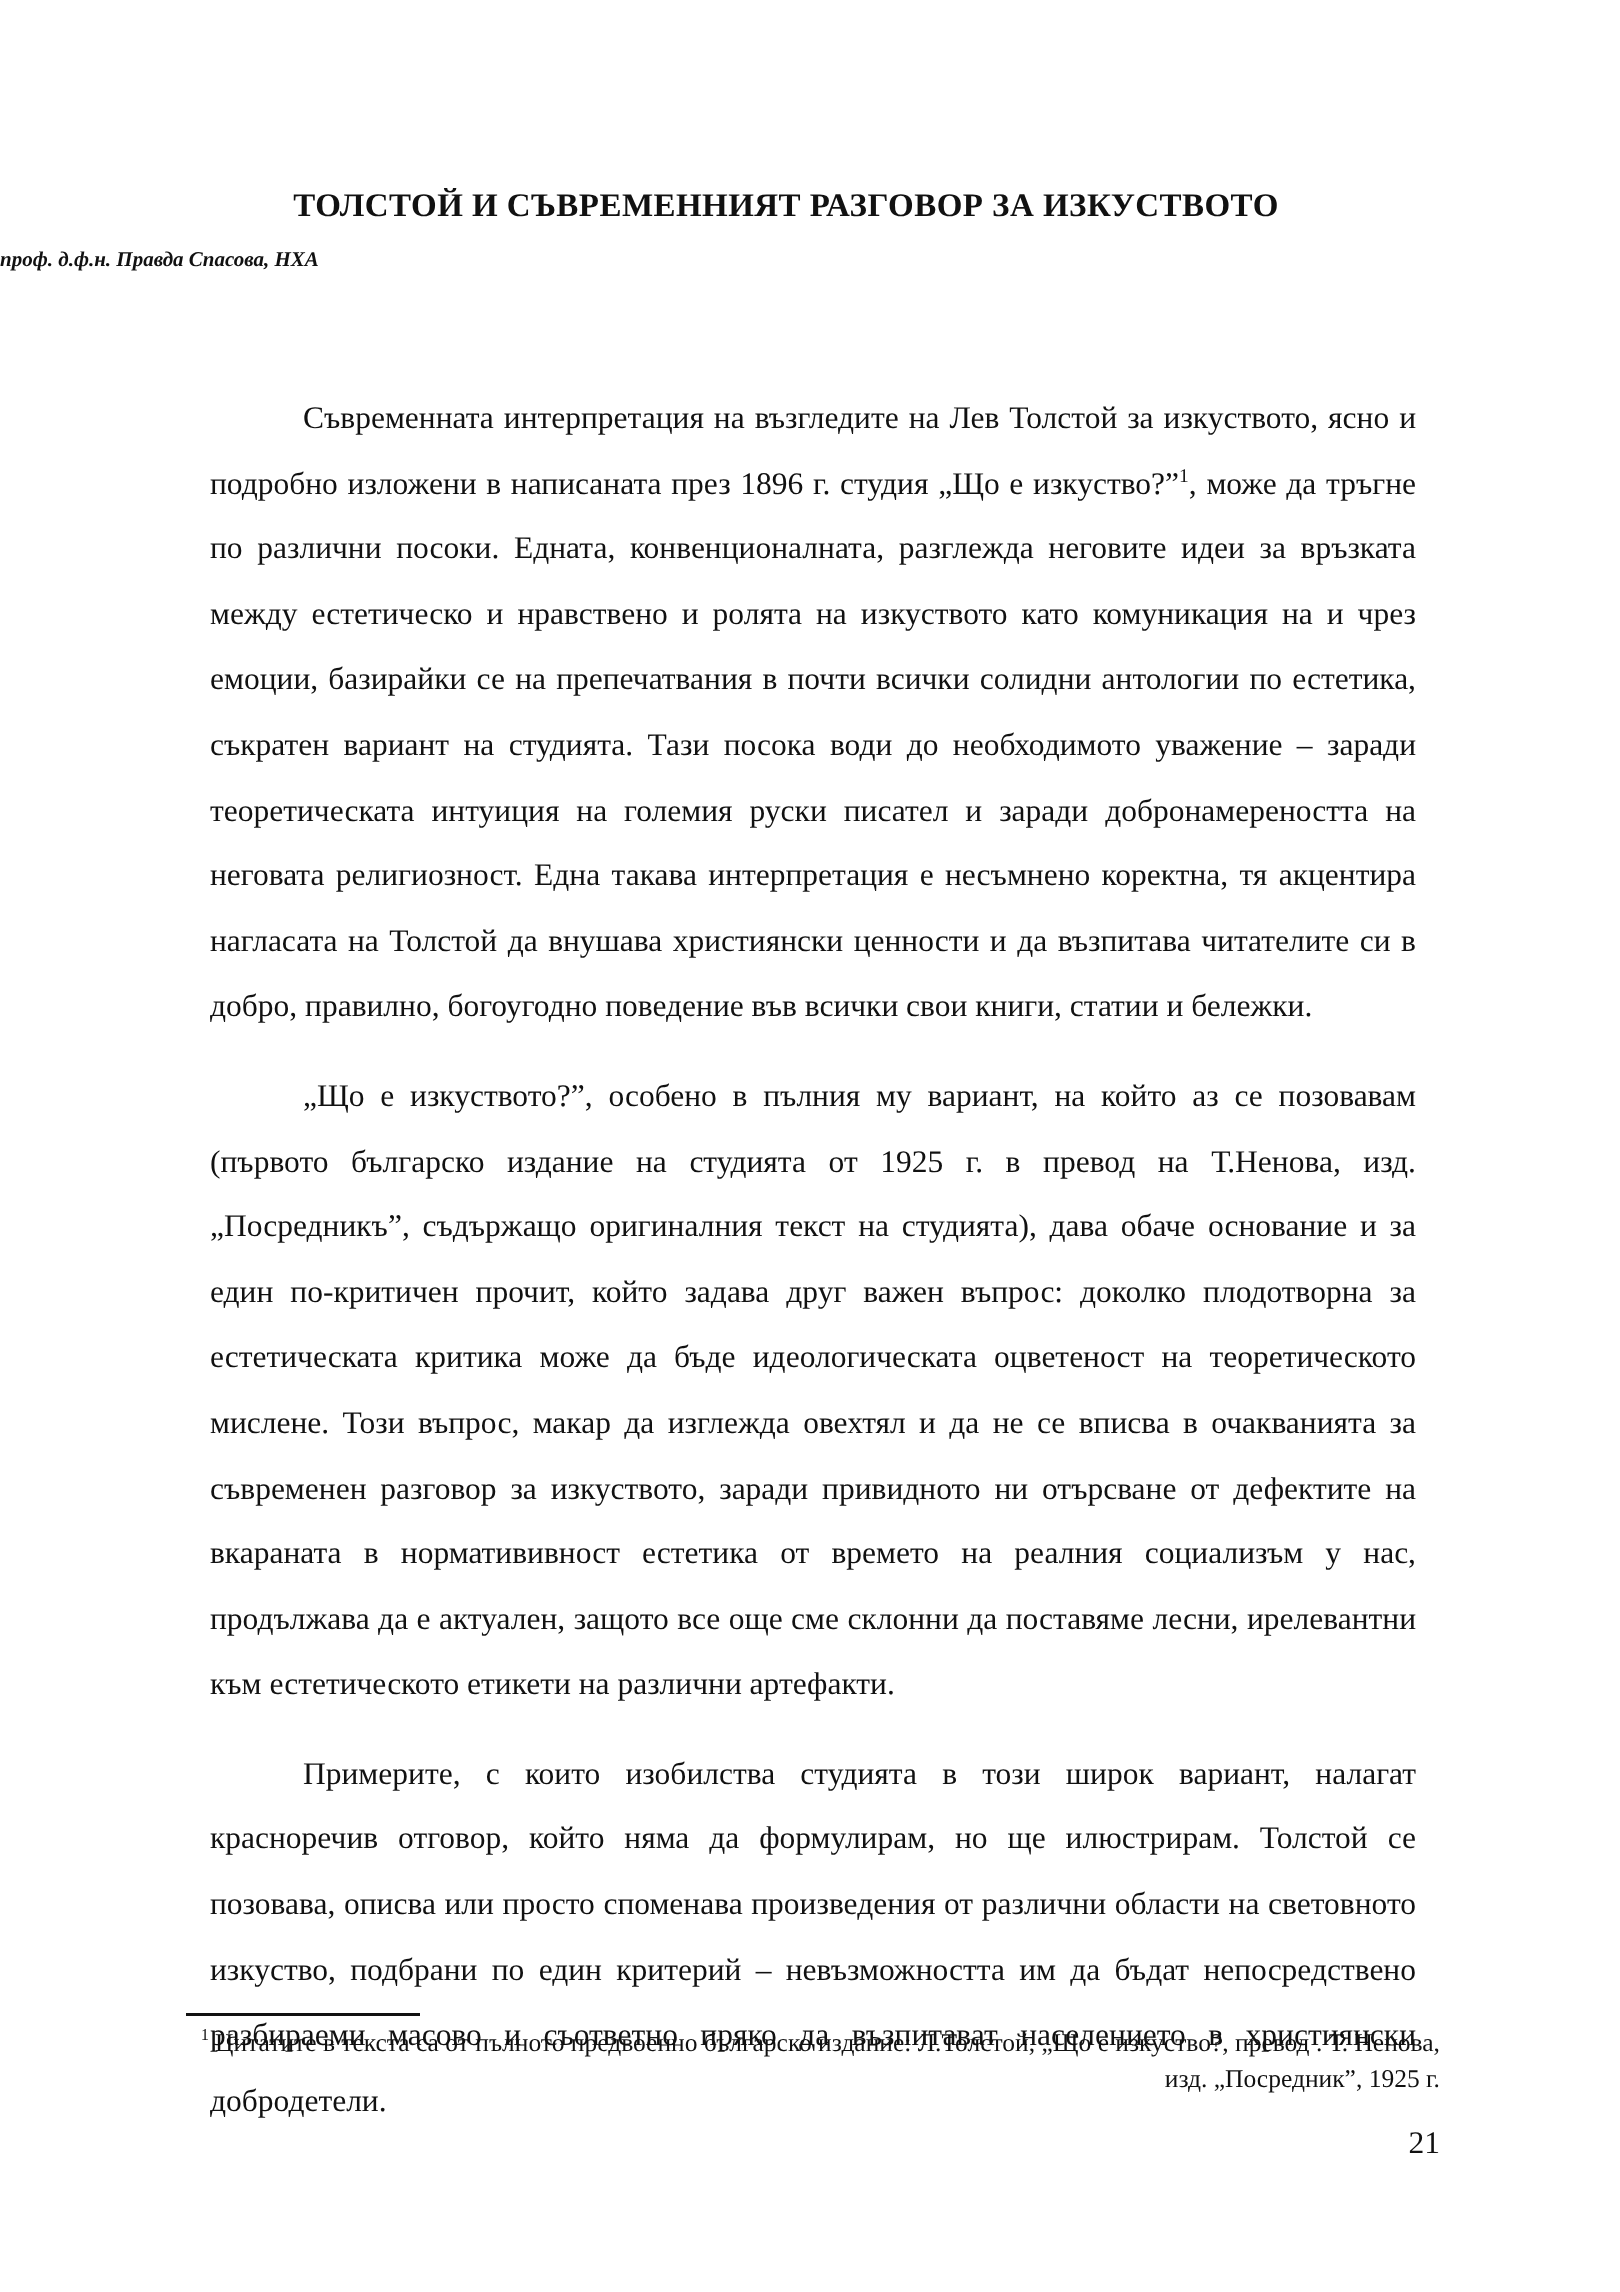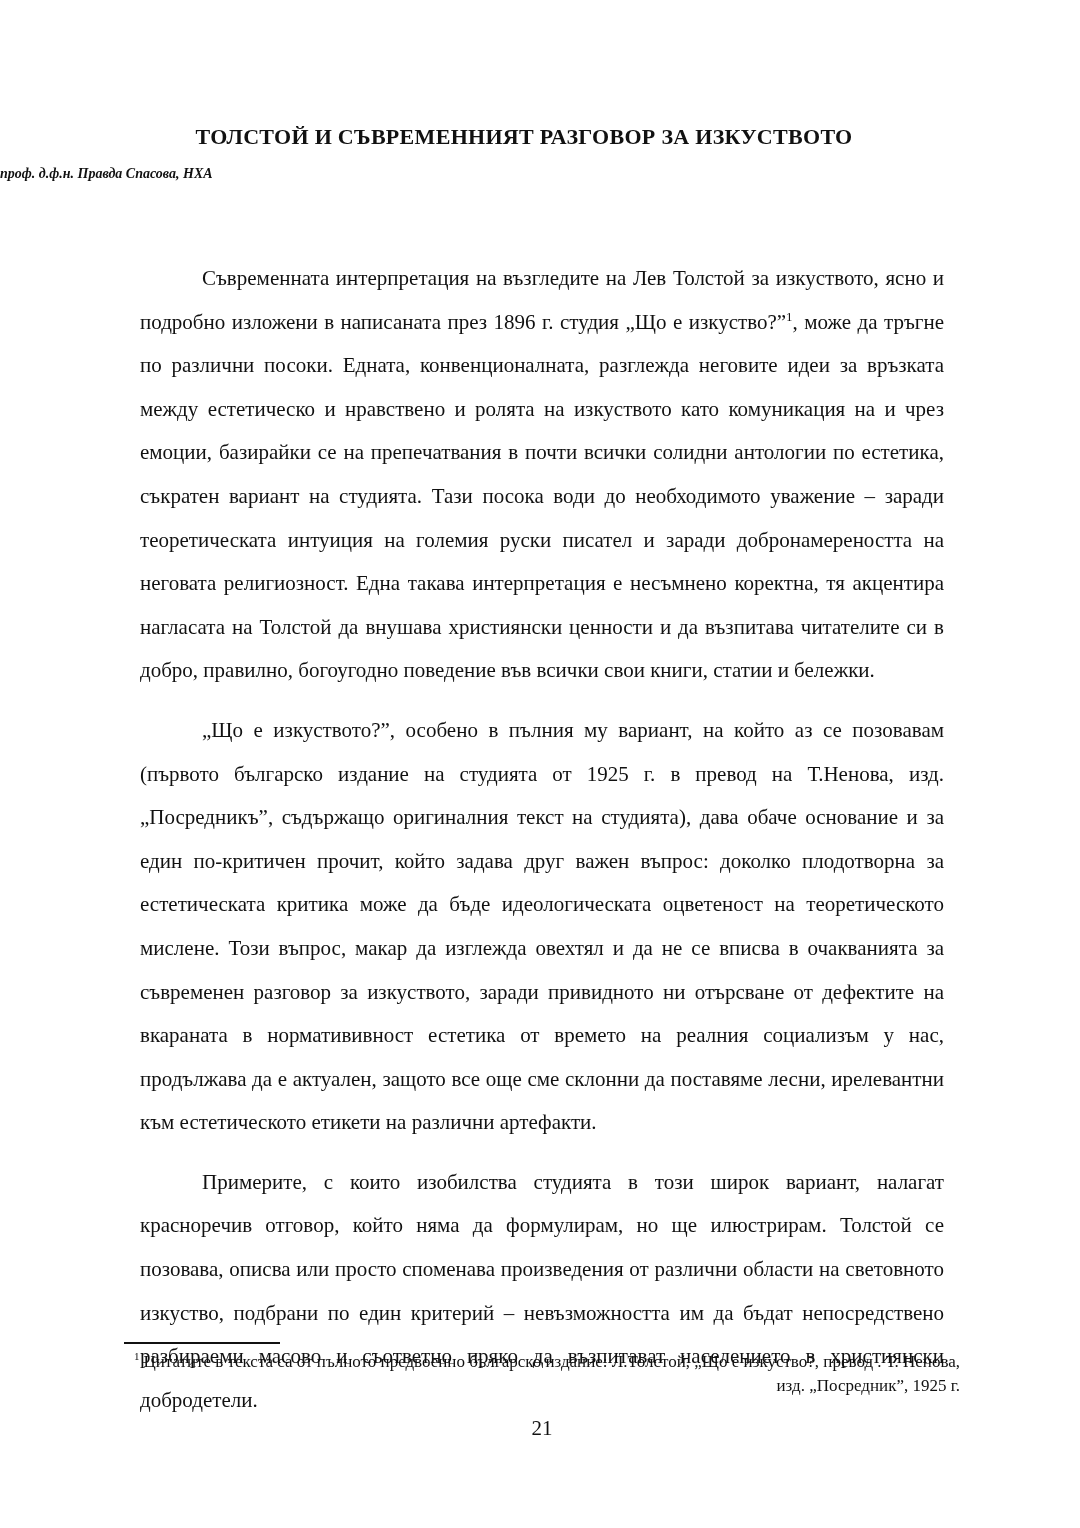--- a/index.html
+++ b/index.html
@@ -77,21 +77,21 @@
     font-size: 11px;
     vertical-align: super;
     line-height: 0;
     margin-right: 4px;
   }
   .page-number {
     position: absolute;
     top: 1416px;
     left: 124px;
     width: 836px;
-    text-align: center;
+    text-align: right;
     font-size: 21px;
   }
 </style>
 </head>
 <body>
 
 <div class="page">
 
   <h1 class="doc-title">ТОЛСТОЙ И СЪВРЕМЕННИЯТ РАЗГОВОР ЗА ИЗКУСТВОТО</h1>
 

